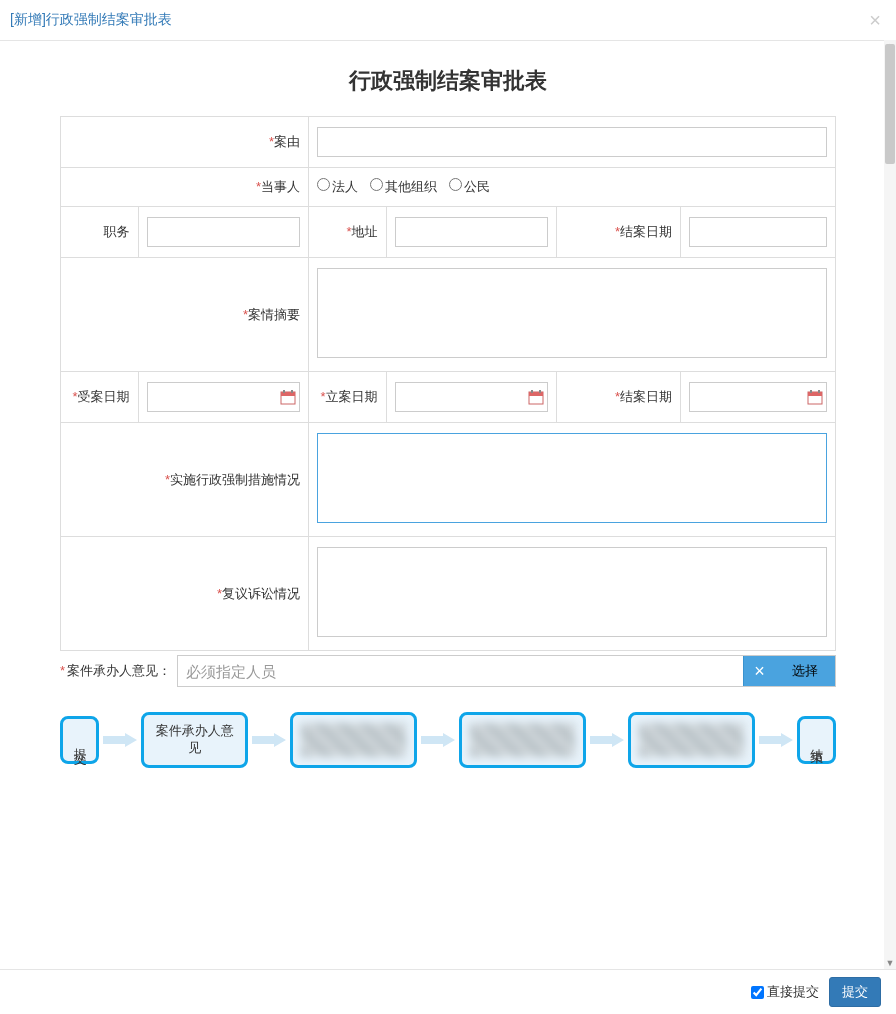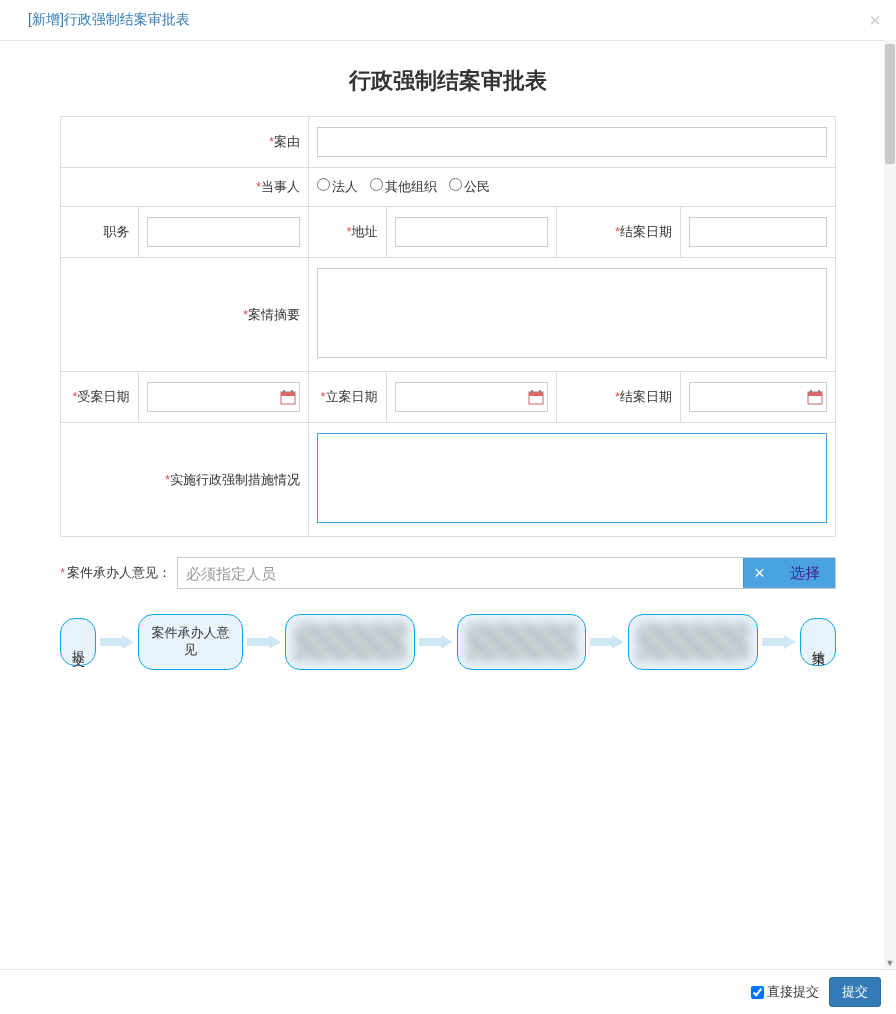--- a/index.html
+++ b/index.html
@@ -7,21 +7,21 @@
   font-family: "Microsoft YaHei", Arial, sans-serif;
   font-size: 13px;
   color: #333;
   background: #fff;
   width: 896px;
   height: 1014px;
   overflow: hidden;
   position: relative;
 }
 .modal-header {
-  padding: 10px 15px 10px 28px;
+  padding: 10px 15px 10px 10px;
   border-bottom: 1px solid #e5e5e5;
   display: flex;
   justify-content: space-between;
   align-items: center;
 }
 .modal-title {
   color: #337ab7;
   font-size: 14px;
   font-weight: normal;
 }
@@ -102,21 +102,21 @@
   resize: none;
 }
 .txtarea.focus {
   border: 1px solid #4aa3df;
 }
 .radio-row { display:flex; gap:6px; align-items:center; }
 .radio-row label { display:flex; align-items:flex-start; gap:2px; font-size:13px; margin-right:6px;}
 .opinion-row {
   display: flex;
   align-items: center;
-  margin-top: 20px;
+  margin-top: 4px;
   gap: 6px;
 }
 .opinion-label { font-size:13px; white-space:nowrap; }
 .opinion-label .req { color:#d9534f; margin-right:2px;}
 .opinion-input-wrap {
   flex: 1;
   display: flex;
   border: 1px solid #ccc;
   height: 32px;
 }
@@ -133,36 +133,36 @@
   background: #4aa3df;
   color: #fff;
   display:flex; align-items:center; justify-content:center;
   font-size: 18px;
   cursor:pointer;
   border-left: 1px solid #3a93cf;
 }
 .opinion-select {
   width: 60px;
   background: #4aa3df;
-  color: #4c1d95;
+  color: #000000;
   display:flex; align-items:center; justify-content:center;
-  font-size: 15px;
+  font-size: 13px;
   cursor:pointer;
 }
 .workflow {
   display: flex;
   align-items: center;
   justify-content: space-between;
   margin-top: 25px;
   gap: 4px;
 }
 .wf-node {
-  border: 1px solid #0ea5e9;
+  border: 3px solid #0ea5e9;
   background: #e8f3fb;
-  border-radius: 15px;
+  border-radius: 8px;
   padding: 8px 8px;
   font-size: 13px;
   color: #333;
   text-align: center;
   min-width: 36px;
   min-height: 48px;
   display:flex; align-items:center; justify-content:center;
   writing-mode: vertical-rl;
   letter-spacing: 2px;
 }
@@ -354,20 +354,26 @@
       </tr>
 
       <tr>
         <td class="label" colspan="2">
           <span class="req">*</span><span>实施行政强制措施情况</span>
         </td>
         <td colspan="4"><textarea class="txtarea focus" style=""></textarea></td>
       </tr>
 
 
+      <tr>
+        <td class="label" colspan="2">
+          <span class="req">*</span><span>复议诉讼情况</span>
+        </td>
+        <td colspan="4"><textarea class="txtarea" style=""></textarea></td>
+      </tr>
     </tbody>
       </table>
 
     <div class="opinion-row">
       <span class="opinion-label">
         <span class="req">*</span><span>案件承办人意见：</span>
       </span>
       <div class="opinion-input-wrap">
         <input type="text" class="opinion-input" placeholder="必须指定人员" style="">
         <div class="opinion-clear">×</div>

